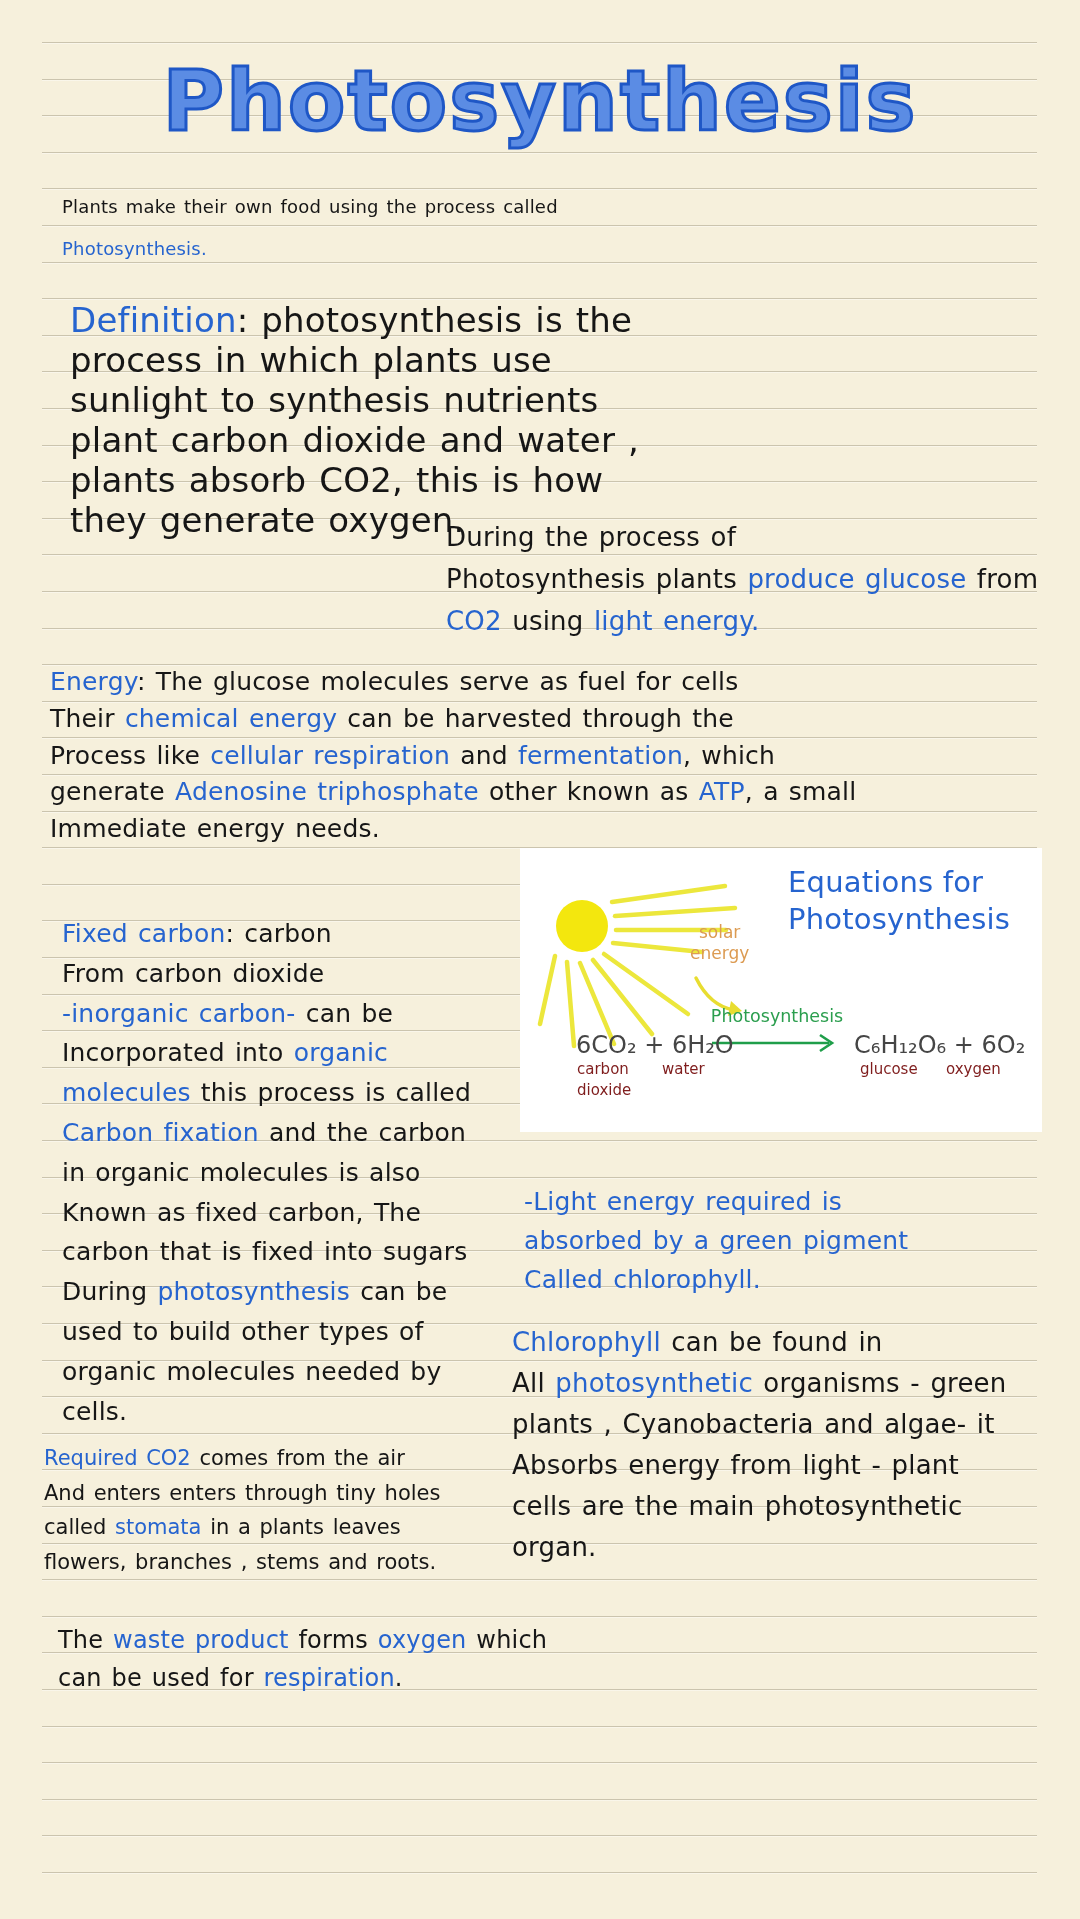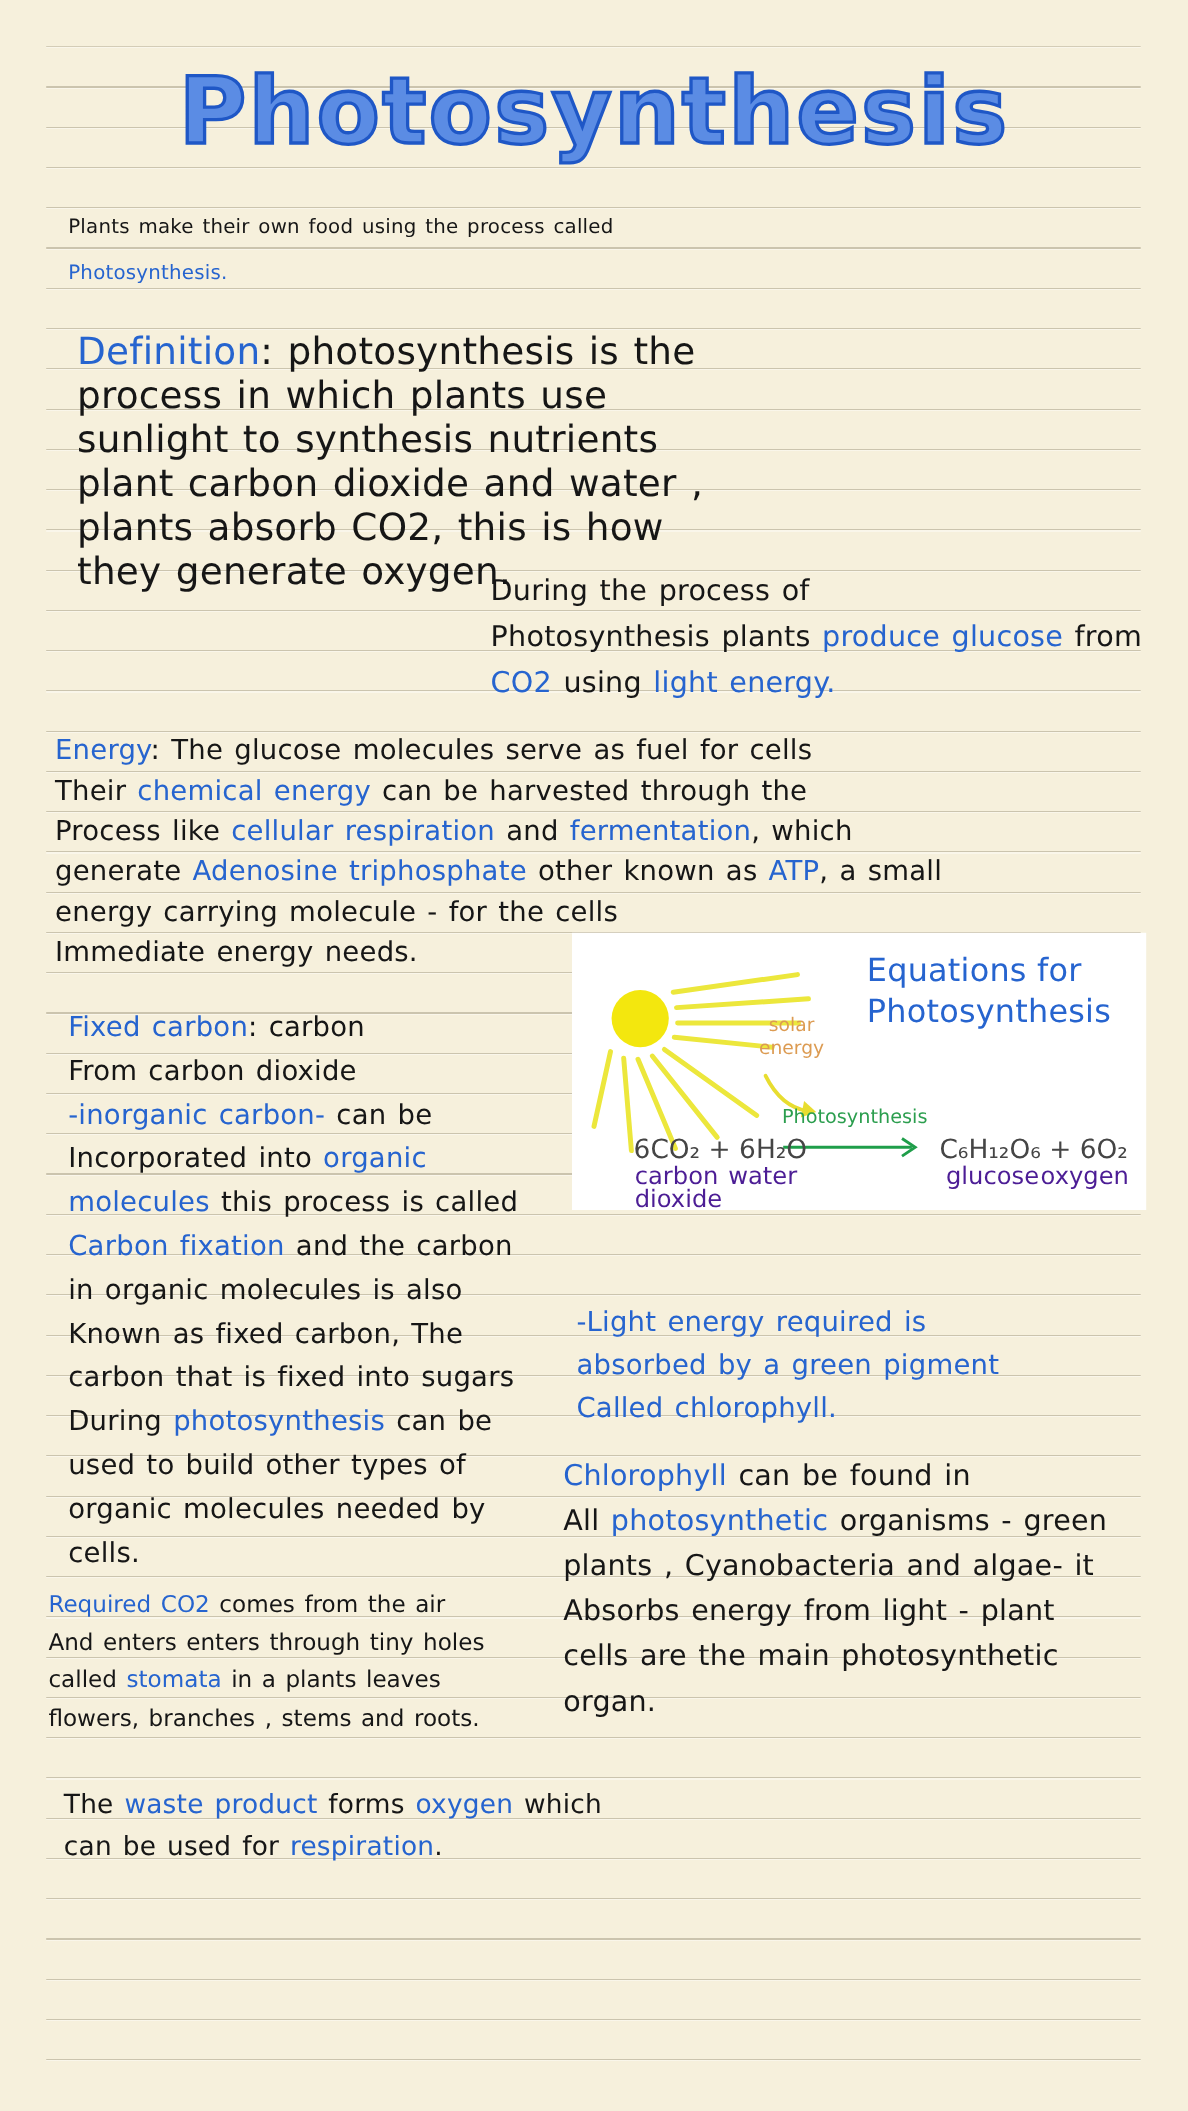--- a/index.html
+++ b/index.html
@@ -31,21 +31,21 @@
     -webkit-text-stroke:3px #1f57c6;
     z-index:2;
   }
   .block{position:absolute;z-index:2;white-space:nowrap;word-spacing:2px;letter-spacing:0.2px;}
   .tline{display:block;}
   .k{color:#161616;}
   .b{color:#2664cf;}
 
   
   .eqbox{
-    position:absolute;left:520px;top:848px;width:522px;height:252px;
+    position:absolute;left:520px;top:848px;width:522px;height:284px;
     background:#ffffff;z-index:1;
   }
   .eqhead{
     position:absolute;left:268px;top:16px;
     font-size:29px;line-height:37px;color:#2664cf;
     letter-spacing:0.2px;
   }
   .sunart{position:absolute;left:10px;top:16px;}
   .solar{
     position:absolute;left:170px;top:74px;
@@ -57,21 +57,21 @@
   }
   .rxnarrow{position:absolute;left:190px;top:184px;}
   .eqtext{
     position:absolute;top:183px;
     font-size:24px;color:#454545;white-space:nowrap;
   }
   .lhs{left:56px;}
   .rhs{left:334px;}
   .lbl{
     position:absolute;top:211px;
-    font-size:22px;line-height:21px;color:#4c1d95;white-space:normal;
+    font-size:15px;line-height:21px;color:#7f1d1d;white-space:normal;
   }
 </style>
 </head>
 <body>
 
 <div id="page">
 
   <div class="ruling"></div>
 
   <div class="title">Photosynthesis</div>
@@ -94,21 +94,20 @@
       <div class="tline"><span class="k">During the process of</span></div>
       <div class="tline"><span class="k">Photosynthesis plants </span><span class="b">produce glucose</span><span class="k"> from</span></div>
       <div class="tline"><span class="b">CO2</span><span class="k"> using </span><span class="b">light energy.</span></div>
     </div>
 
   <div class="block" style="left:50px;top:664px;font-size:25px;line-height:36.8px;">
       <div class="tline"><span class="b">Energy</span><span class="k">: The glucose molecules serve as fuel for cells</span></div>
       <div class="tline"><span class="k">Their </span><span class="b">chemical energy</span><span class="k"> can be harvested through the</span></div>
       <div class="tline"><span class="k">Process like </span><span class="b">cellular respiration</span><span class="k"> and </span><span class="b">fermentation</span><span class="k">, which</span></div>
       <div class="tline"><span class="k">generate </span><span class="b">Adenosine triphosphate</span><span class="k"> other known as </span><span class="b">ATP</span><span class="k">, a small</span></div>
-      <div class="tline"><span class="k">energy carrying molecule - for the cells</span></div>
       <div class="tline"><span class="k">Immediate energy needs.</span></div>
     </div>
 
   <div class="block" style="left:62px;top:914px;font-size:25px;line-height:39.8px;">
       <div class="tline"><span class="b">Fixed carbon</span><span class="k">: carbon</span></div>
       <div class="tline"><span class="k">From carbon dioxide</span></div>
       <div class="tline"><span class="b">-inorganic carbon-</span><span class="k"> can be</span></div>
       <div class="tline"><span class="k">Incorporated into </span><span class="b">organic</span></div>
       <div class="tline"><span class="b">molecules</span><span class="k"> this process is called</span></div>
       <div class="tline"><span class="b">Carbon fixation</span><span class="k"> and the carbon</span></div>

